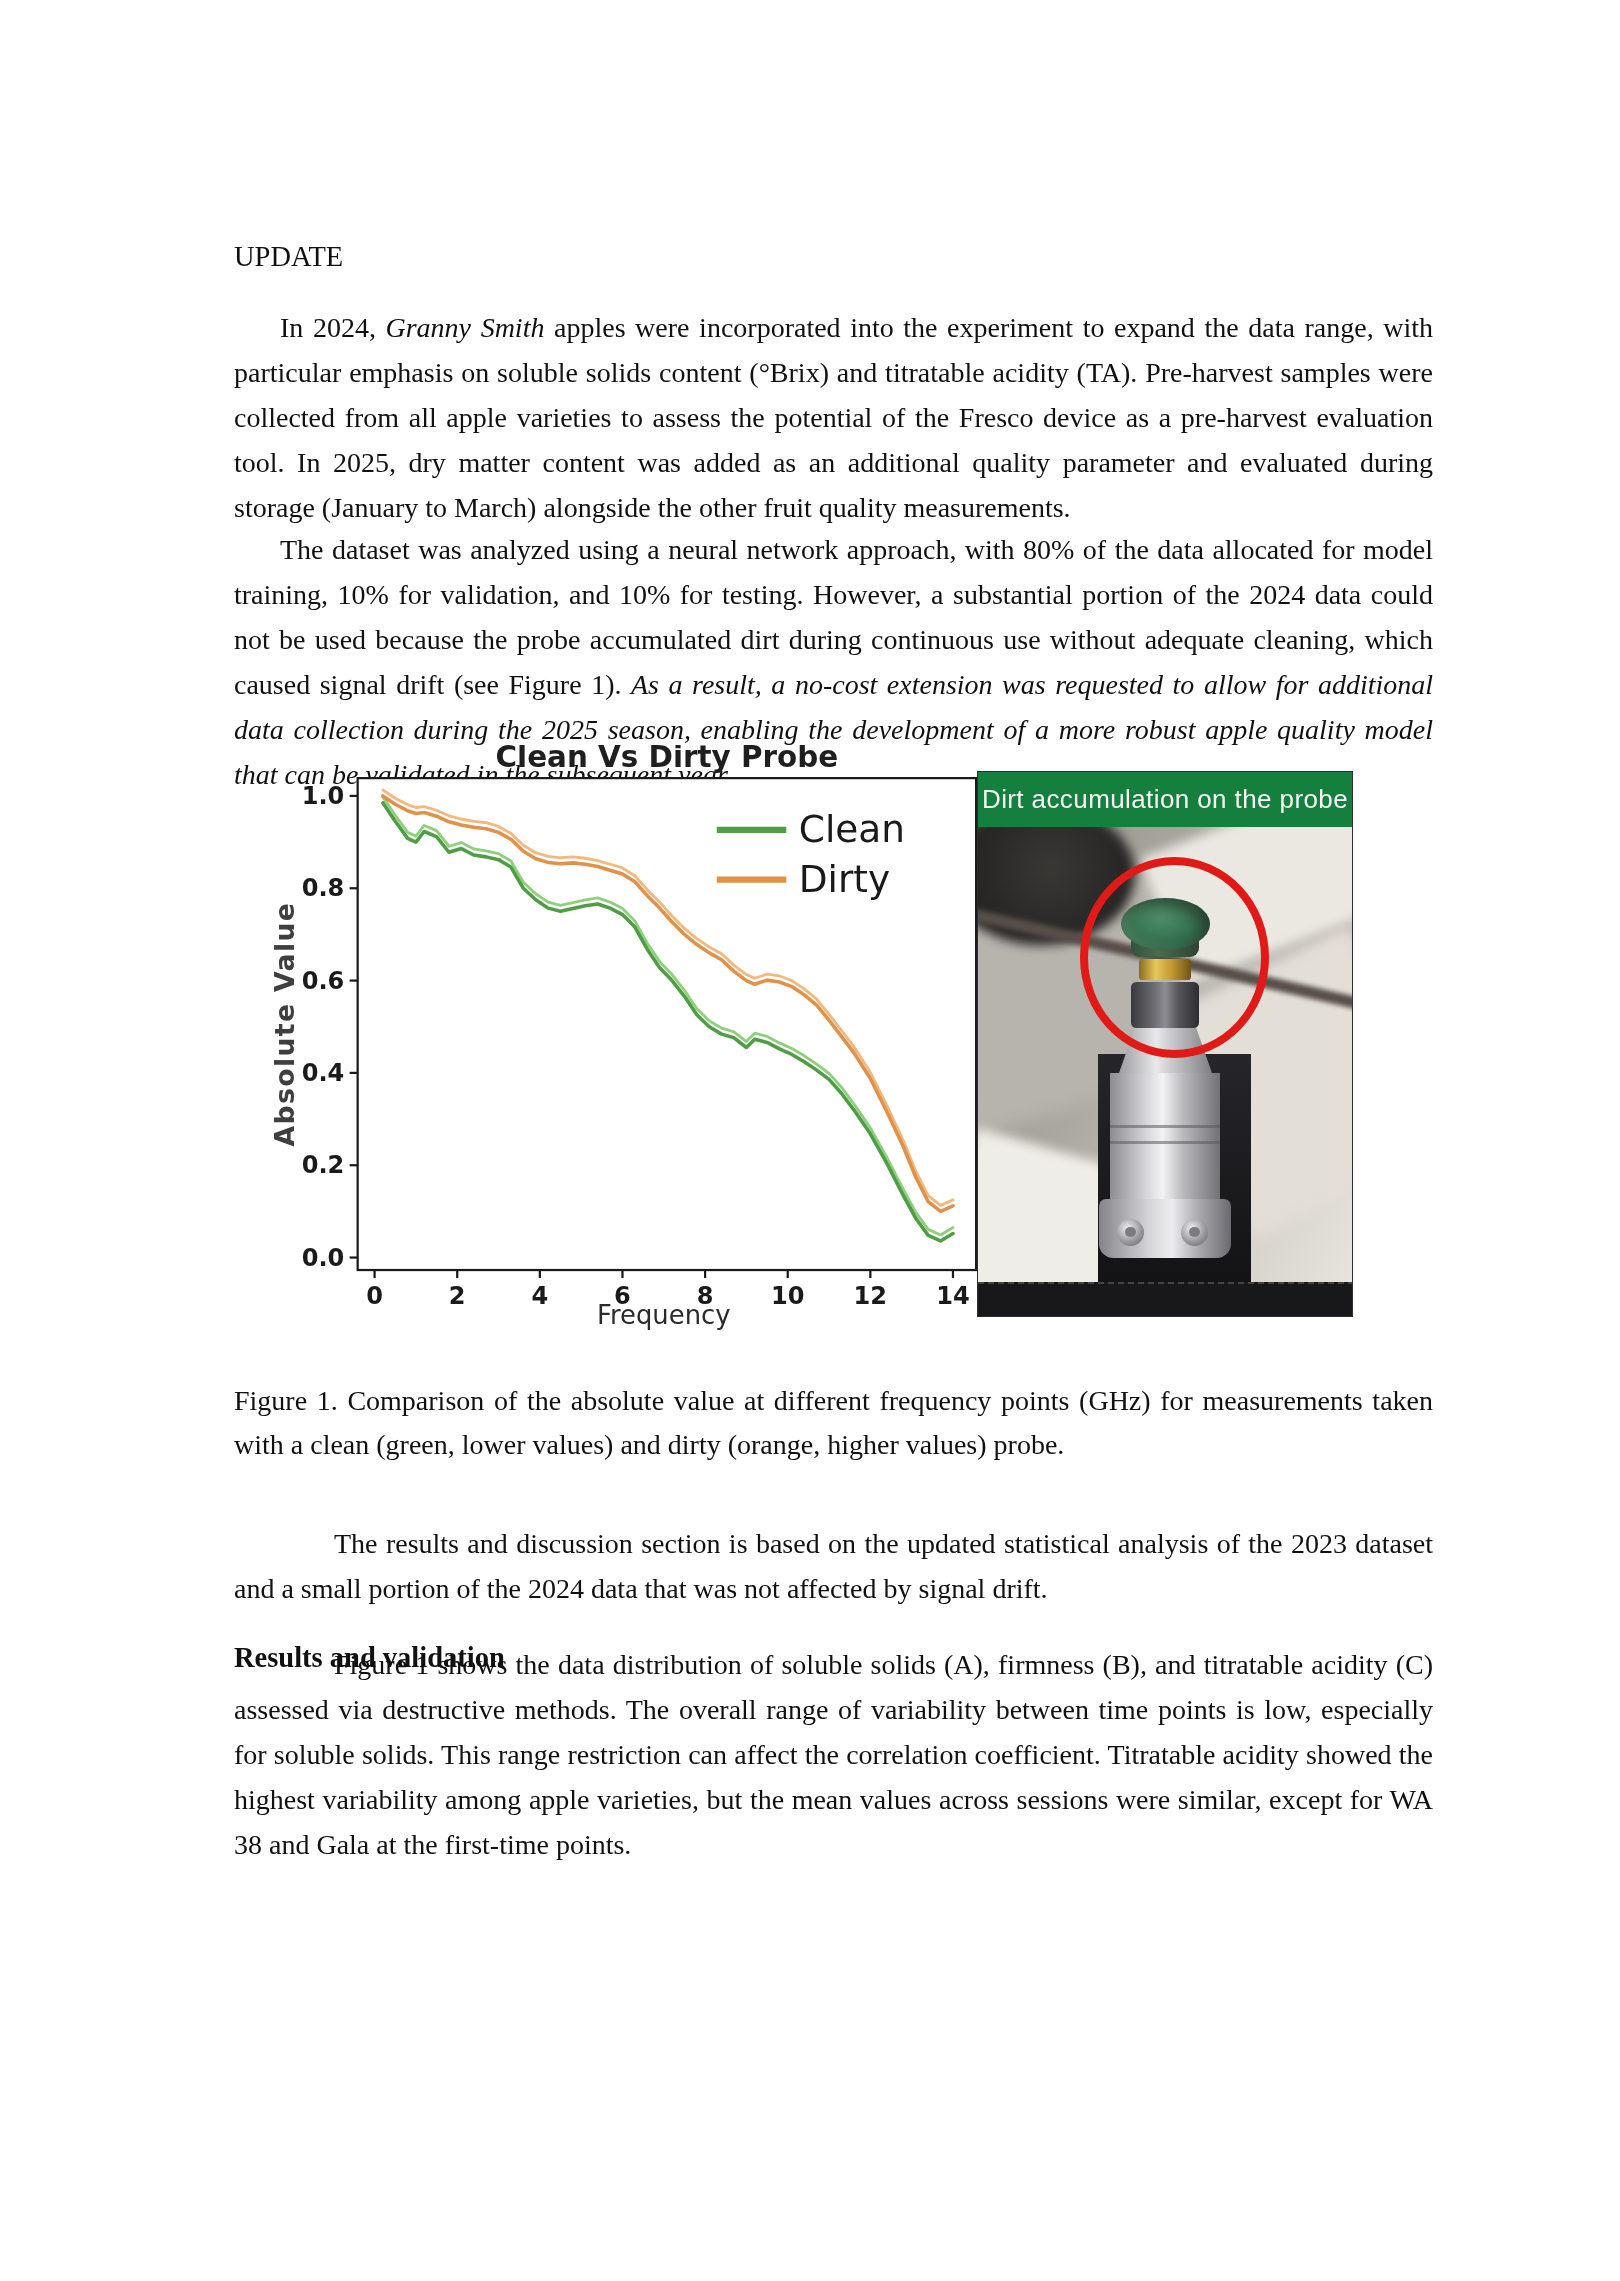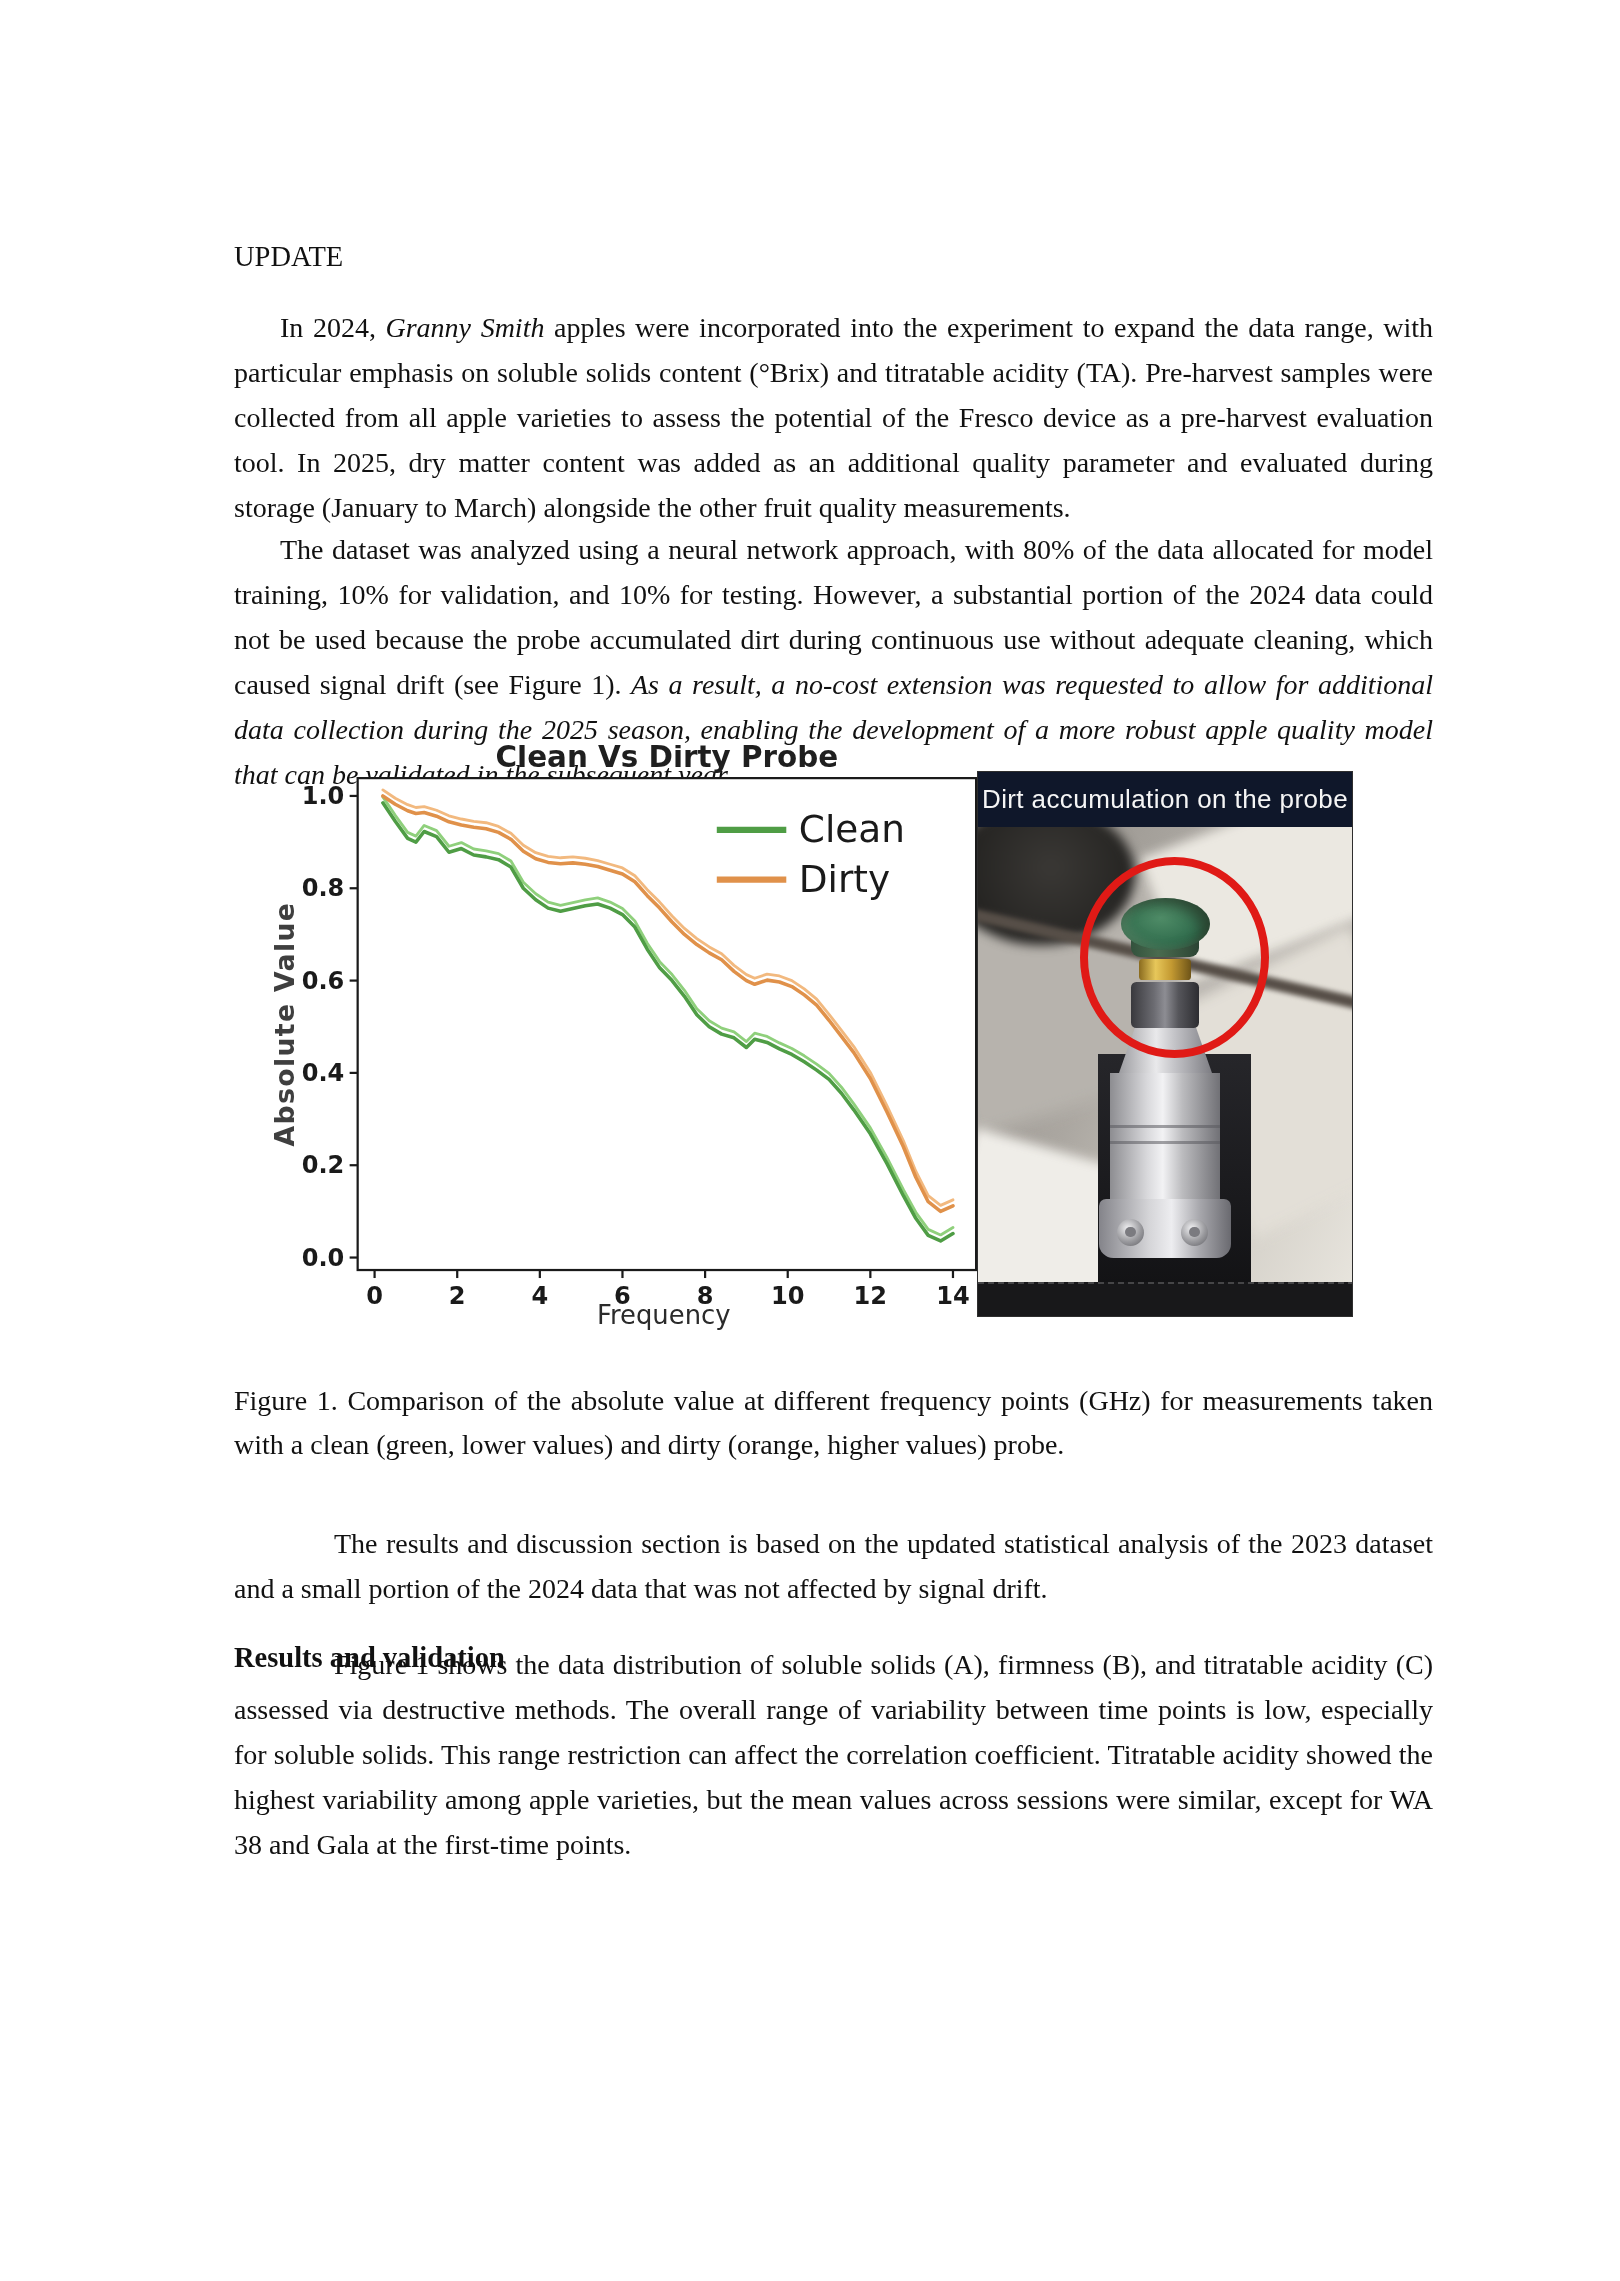--- a/index.html
+++ b/index.html
@@ -19,21 +19,21 @@
   #para-3{top:1493px;}
   #para-4{top:1614px;}
 
   
   #figure1{position:absolute;left:267px;top:745px;width:1080px;height:592px;margin-left:6px;}
   #chart-svg{position:absolute;left:0;top:0;}
 
   
   #photo-panel{position:absolute;left:704px;top:26px;width:376px;height:546px;
                border:0.9px solid #2e2e2e;box-sizing:border-box;background:#9e9a94;}
-  #photo-titlebar{position:absolute;left:0;top:0;width:100%;height:55px;background:#0f172a;
+  #photo-titlebar{position:absolute;left:0;top:0;width:100%;height:55px;background:#15803d;
                   display:flex;align-items:center;justify-content:center;}
   #photo-titlebar span{color:#f5f5f5;font-family:"Liberation Sans",sans-serif;font-size:26px;letter-spacing:0.4px;}
   #photo-body{position:absolute;left:0;top:55px;width:100%;height:489px;overflow:hidden;
               background:linear-gradient(115deg,#8f8b85,#aba7a1 38%,#cfcbc3 68%,#e9e6df 100%);}
   .blob{position:absolute;}
   .mouse{left:-30px;top:-23px;width:187px;height:141px;border-radius:50%;
          background:radial-gradient(circle at 55% 45%,#3a3835,#232220 70%);filter:blur(5.3px);}
   .mat{left:-45px;top:43px;width:463px;height:205px;background:#b7b3ad;transform:rotate(-17deg);filter:blur(8px);}
   .paper-tr{right:-45px;top:-16px;width:241px;height:134px;background:#ebe8e1;transform:rotate(-21deg);filter:blur(5.3px);}
   .paper-r{right:-62px;top:134px;width:223px;height:241px;background:#e3dfd7;transform:rotate(-26deg);filter:blur(7.1px);}

